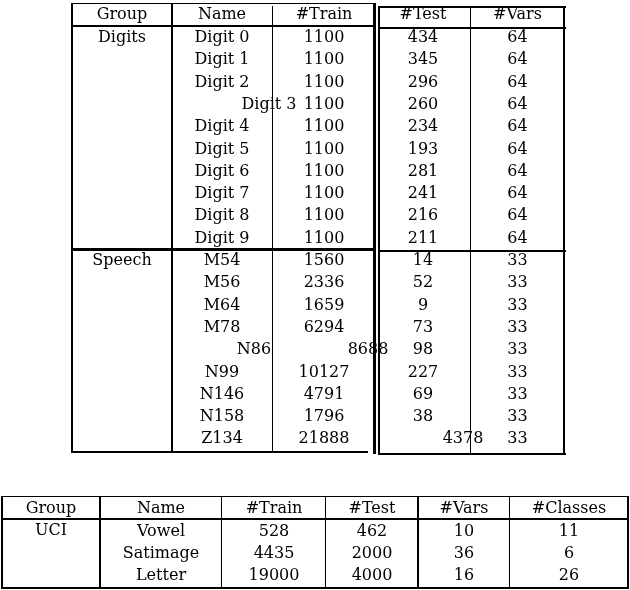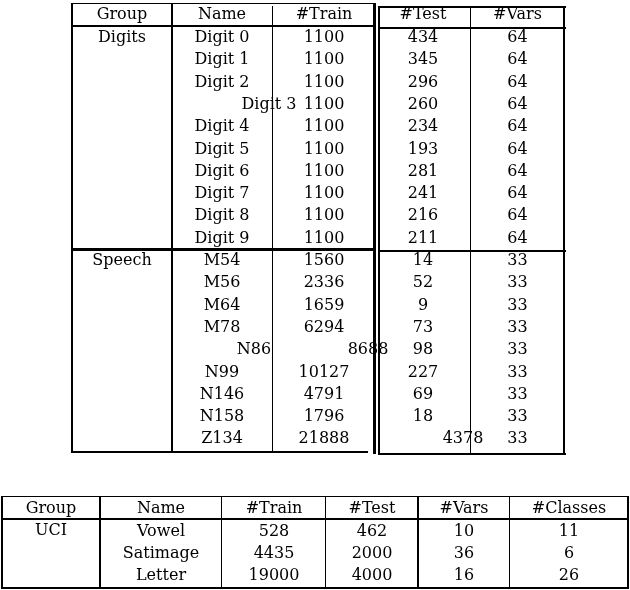--- a/index.html
+++ b/index.html
@@ -91,21 +91,21 @@
     <div class="cell" style="left: 172px; width: 100px; top: 361.5px;">N99</div>
     <div class="cell" style="left: 272px; width: 104px; top: 361.5px;">10127</div>
     <div class="cell" style="left: 376px; width: 94px; top: 361.5px;">227</div>
     <div class="cell" style="left: 470px; width: 95px; top: 361.5px;">33</div>
     <div class="cell" style="left: 172px; width: 100px; top: 383.8px;">N146</div>
     <div class="cell" style="left: 272px; width: 104px; top: 383.8px;">4791</div>
     <div class="cell" style="left: 376px; width: 94px; top: 383.8px;">69</div>
     <div class="cell" style="left: 470px; width: 95px; top: 383.8px;">33</div>
     <div class="cell" style="left: 172px; width: 100px; top: 406.1px;">N158</div>
     <div class="cell" style="left: 272px; width: 104px; top: 406.1px;">1796</div>
-    <div class="cell" style="left: 376px; width: 94px; top: 406.1px;">18</div>
+    <div class="cell" style="left: 376px; width: 94px; top: 406.1px;">38</div>
     <div class="cell" style="left: 470px; width: 95px; top: 406.1px;">33</div>
     <div class="cell" style="left: 172px; width: 100px; top: 428.4px;">Z134</div>
     <div class="cell" style="left: 272px; width: 104px; top: 428.4px;">21888</div>
     <div class="cell" style="left: 376px; width: 94px; top: 428.4px; margin-left: 40px;">4378</div>
     <div class="cell" style="left: 470px; width: 95px; top: 428.4px;">33</div>
     <div class="hl" style="left: 72px; top: 451px; width: 296px; height: 2px;"></div>
     <div class="hl" style="left: 378px; top: 453px; width: 188px; height: 2px;"></div>
     <div class="vl" style="left: 71px; top: 3px; width: 2px; height: 450px;"></div>
     <div class="vl" style="left: 171px; top: 3px; width: 2px; height: 450px;"></div>
     <div class="vl" style="left: 272px; top: 6px; width: 1px; height: 445px;"></div>

